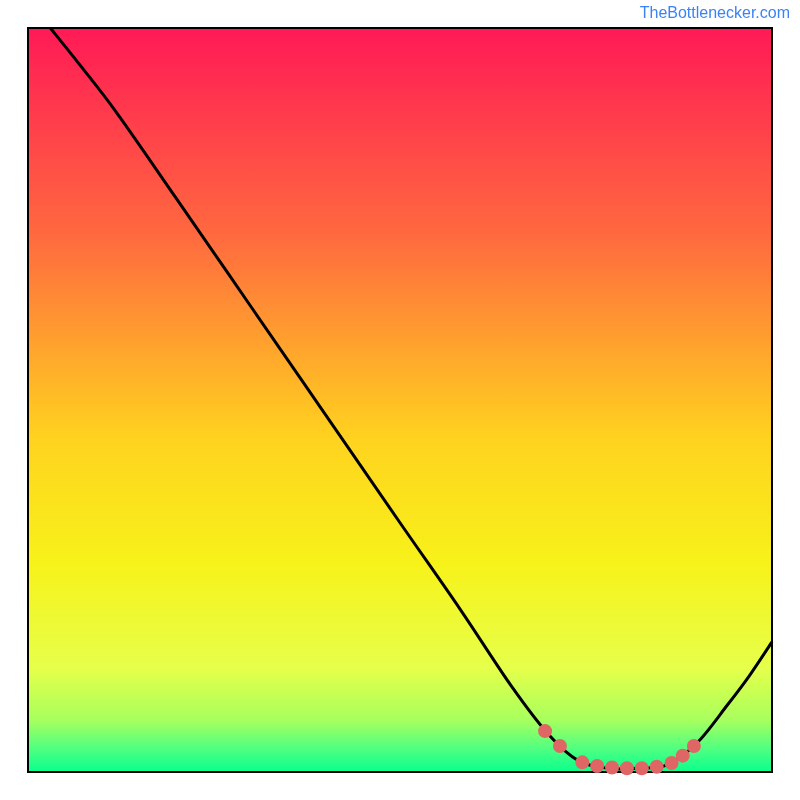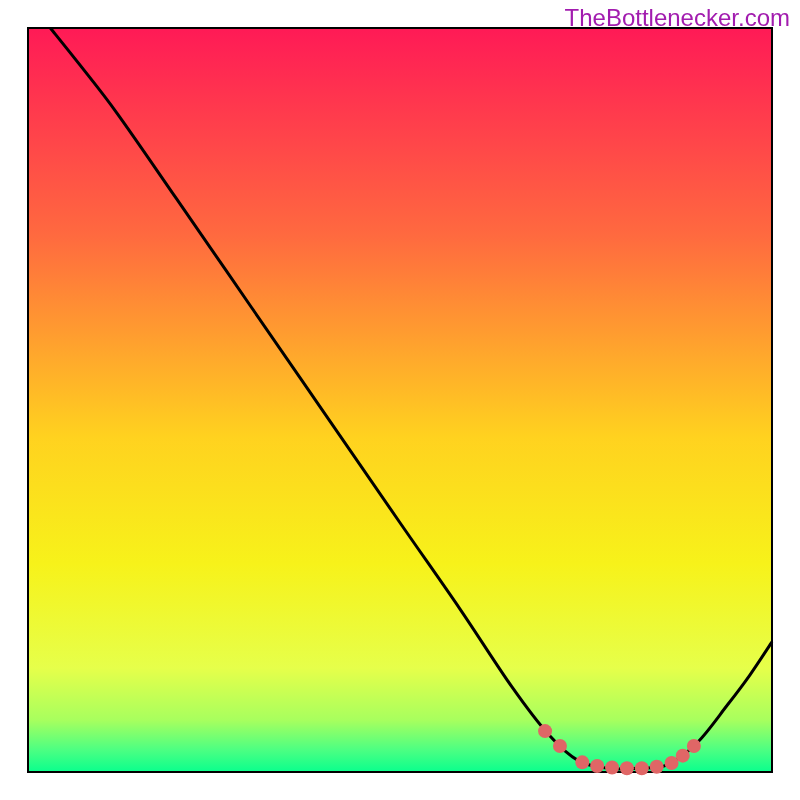--- a/index.html
+++ b/index.html
@@ -12,22 +12,22 @@
   }
   .chart-container {
     position: relative;
     width: 800px;
     height: 800px;
   }
   .watermark {
     position: absolute;
     top: 4px;
     right: 10px;
-    font-size: 24px;
-    color: #a21caf;
+    font-size: 16px;
+    color: #3b82f6;
     font-weight: 500;
     z-index: 10;
   }
   svg {
     display: block;
   }
 </style>
 </head>
 <body>
 

